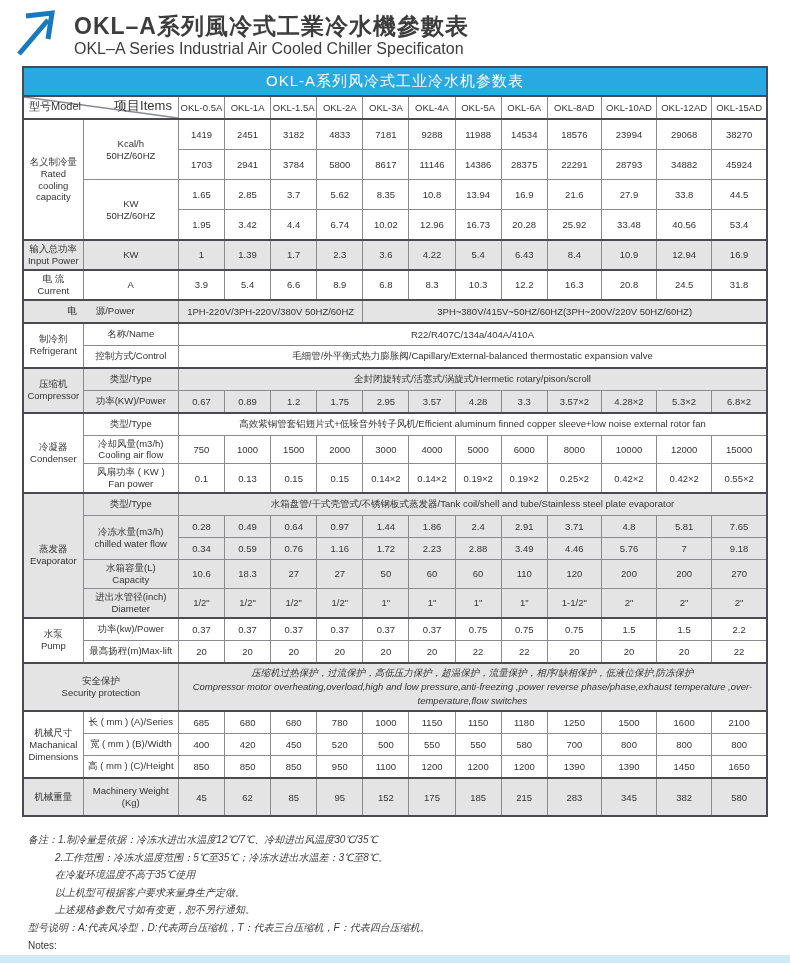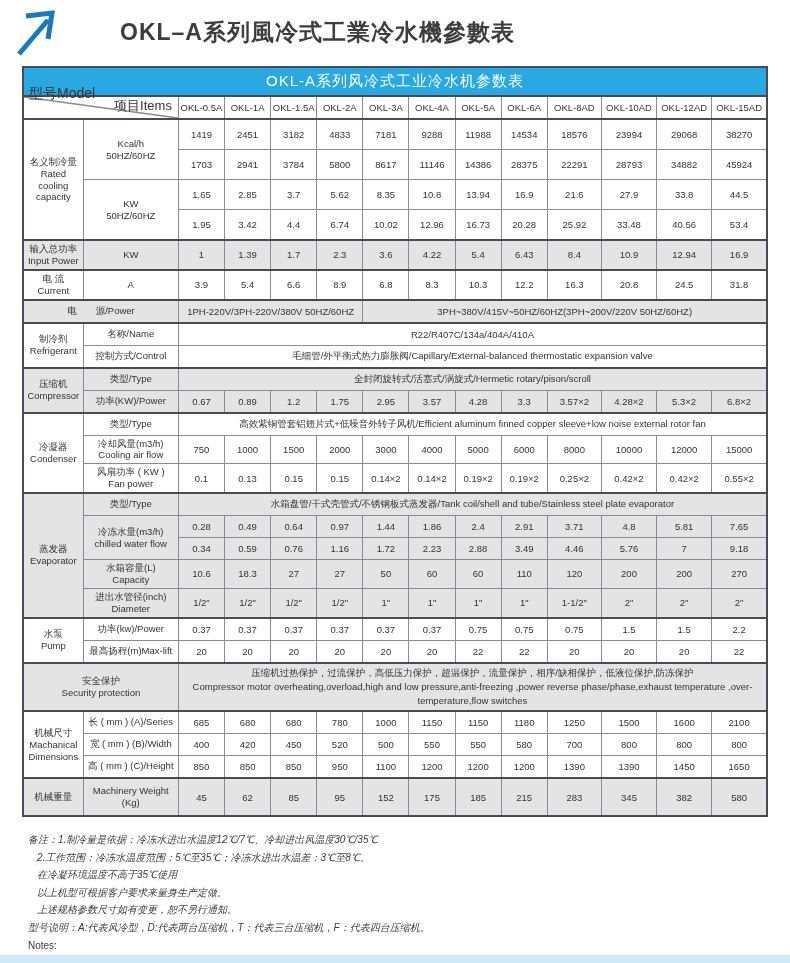--- a/index.html
+++ b/index.html
@@ -1,65 +1,66 @@
 <!DOCTYPE html>
 <html><head>
 <meta charset="utf-8">
 <style>
   html,body{margin:0;padding:0;background:#fff;}
   .page{position:relative;width:790px;height:963px;background:#ffffff;overflow:hidden;
         font-family:"Liberation Sans",sans-serif;color:#333;}
   
-  .hdr{display:flex;align-items:center;padding:6px 0 0 12px;gap:46px;}
+  .hdr{display:flex;align-items:flex-end;padding:6px 0 0 12px;}
   .logo{width:54px;height:50px;flex:0 0 54px;margin-top:2px;}
   .titles{margin-left:8px;}
   .title-zh{font-size:23px;font-weight:600;color:#3d3d3d;letter-spacing:1px;line-height:1.15;}
   .title-en{font-size:16px;font-weight:400;color:#3d3d3d;margin-top:1px;}
   
   .tablewrap{margin:8px 22px 0 22px;width:746px;}
   .banner{background:#29a9e1;color:#fff;text-align:center;font-size:15px;font-weight:500;
           padding:4px 0;border:2px solid #4a4a55;border-bottom:none;letter-spacing:1px;}
   
   table.spec{border-collapse:collapse;table-layout:fixed;width:746px;font-size:9.5px;
              border:2px solid #4a4a55;}
   table.spec td{border:1px solid #8a8a92;text-align:center;vertical-align:middle;
                 padding:2px 1px;height:17px;color:#333;background:#fff;word-wrap:break-word;}
   thead td{background:#e2e2e2;height:22px;font-size:9.5px;}
   tr.shade td{background:#e4e4e4;}
   tr.sec td{border-top:2px solid #4a4a55;}
   tbody tr:nth-child(-n+4) td{height:25px;}
   tbody tr:nth-child(26) td{height:32px;}
   td.lbl{white-space:pre-line;line-height:1.25;}
-  td.left{text-align:left;padding:3px 6px;white-space:pre-line;line-height:1.5;}
+  td.left{text-align:left;padding:3px 6px;white-space:pre-line;line-height:1.5;font-style:italic;}
   
   td.corner{position:relative;padding:0;}
   .corner svg.diag{position:absolute;left:0;top:0;width:100%;height:100%;}
-  .corner .cm{position:absolute;left:5px;bottom:15px;font-size:14px;}
+  .corner .cm{position:absolute;left:5px;bottom:4px;font-size:11px;}
   .corner .ci{position:absolute;right:6px;top:0;font-size:13px;}
   
   .notes{margin:14px 0 0 28px;font-size:10px;color:#3a3a3a;}
   .notes .zh{line-height:1.75;font-style:italic;}
   .notes .en{line-height:1.6;margin-top:2px;}
   .note-line{white-space:nowrap;}
-  .ind1{margin-left:9px;}
+  .ind1{margin-left:27px;}
   
   .footstrip{position:absolute;left:0;bottom:0;width:790px;height:8px;background:#cfe9f7;}
 </style>
 </head>
 <body>
 
 <div class="page">
 
   <div class="hdr">
     <svg class="logo" viewBox="0 0 54 50">
       <path d="M7 46 L36 12" stroke="#1779be" stroke-width="5" fill="none"></path>
       <path d="M14 8 L40 5 L36 31" stroke="#1779be" stroke-width="5" fill="none" stroke-linejoin="miter"></path>
     </svg>
     <div class="titles">
       <div class="title-zh">OKL–A系列風冷式工業冷水機參數表</div>
+      <div class="title-en">OKL–A Series Industrial Air Cooled Chiller Specificaton</div>
     </div>
   </div>
 
   <div class="tablewrap">
     <div class="banner">OKL-A系列风冷式工业冷水机参数表</div>
     <table class="spec">
       <colgroup>
         <col style="width:60px">
           <col style="width:95px">
         <col style="width:46px">

